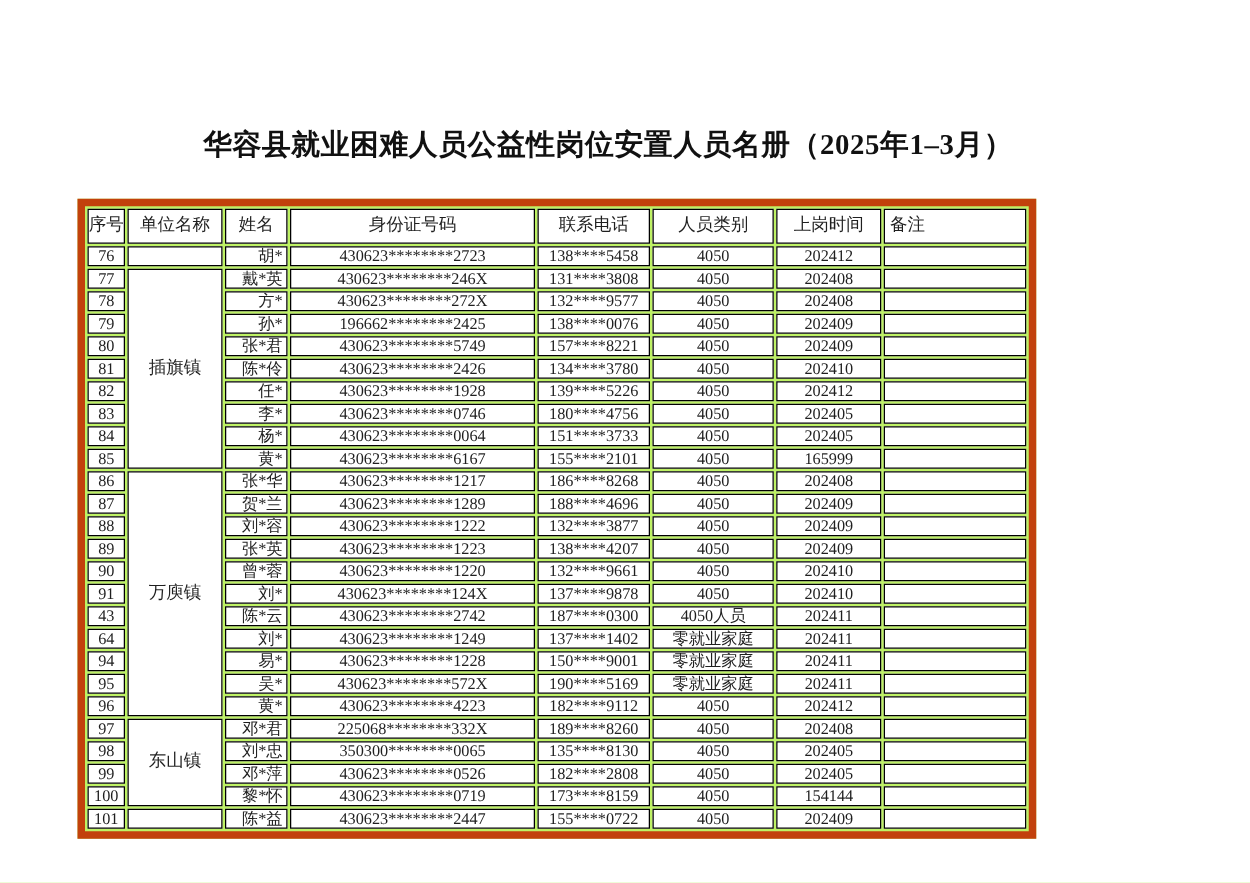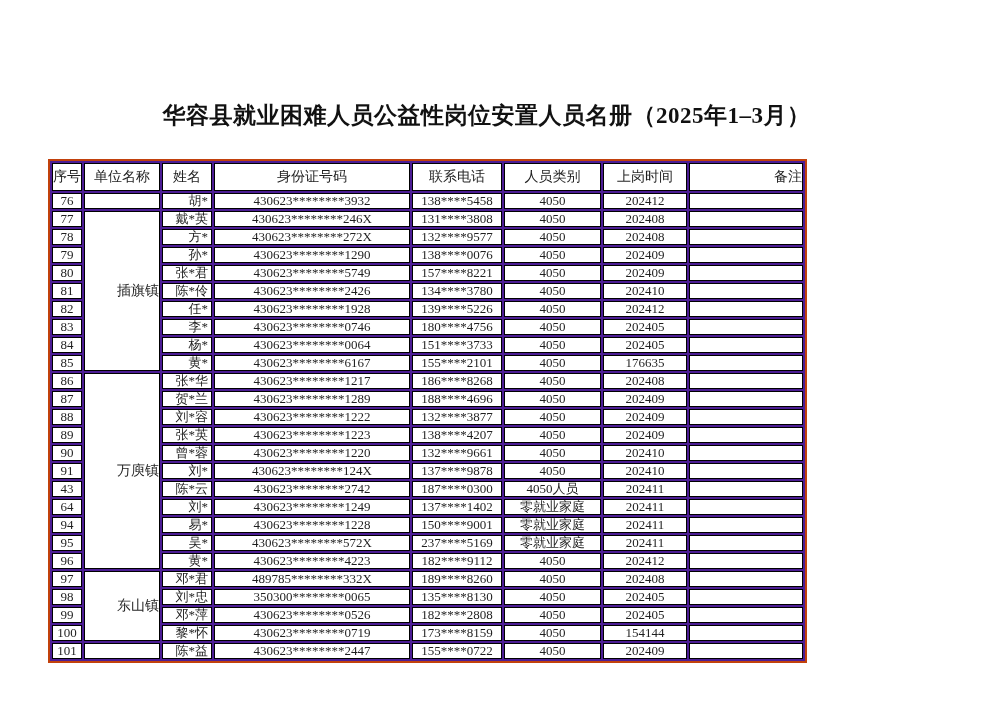--- a/index.html
+++ b/index.html
@@ -24,55 +24,55 @@
     font-family: Liberation Serif, serif;
     font-weight: bold;
     font-size: 23px;
     letter-spacing: 0.5px;
     color: #111111;
     white-space: nowrap;
     margin-left: 39px;
   }
   table.roster {
     position: absolute;
-    left: 48px;
+    left: 62px;
     top: 159px;
     border-collapse: separate;
     border-spacing: 2px;
-    border: 2px solid #c2410c;
+    border: 6px solid #c2410c;
     table-layout: fixed;
-    background: #4c1d95;
+    background: #bef264;
   }
   table.roster td {
     border: 1px solid #000000;
     padding: 0;
     height: 13px;
     font-size: 13px;
     line-height: 14px;
     text-align: center;
     vertical-align: middle;
     white-space: nowrap;
     overflow: hidden;
     color: #1f1f1f;
     background: #ffffff;
   }
   table.roster thead td {
     height: 26px;
     font-size: 14px;
   }
   table.roster td.h-note {
-    text-align: right;
+    text-align: left;
     padding-left: 4px;
   }
   table.roster td.c-name {
     text-align: right;
     padding-right: 3px;
   }
   table.roster td.c-unit {
-    text-align: right;
+    text-align: center;
     vertical-align: middle;
     font-size: 14px;
   }
 </style>
 </head>
 <body>
 
 <div class="doc-title">华容县就业困难人员公益性岗位安置人员名册（2025年1–3月）</div>
 
 <table class="roster">
@@ -96,21 +96,21 @@
         <td>人员类别</td>
         <td>上岗时间</td>
         <td class="h-note">备注</td>
       </tr>
   </thead>
   <tbody id="table-body">
       <tr>
         <td>76</td>
         <td class="c-unit" rowspan="1"></td>
         <td class="c-name">胡*</td>
-        <td>430623********3932</td>
+        <td>430623********2723</td>
         <td>138****5458</td>
         <td>4050</td>
         <td>202412</td>
         <td></td>
       </tr>
       <tr>
         <td>77</td>
         <td class="c-unit" rowspan="9">插旗镇</td>
         <td class="c-name">戴*英</td>
         <td>430623********246X</td>
@@ -124,21 +124,21 @@
         <td class="c-name">方*</td>
         <td>430623********272X</td>
         <td>132****9577</td>
         <td>4050</td>
         <td>202408</td>
         <td></td>
       </tr>
       <tr>
         <td>79</td>
         <td class="c-name">孙*</td>
-        <td>430623********1290</td>
+        <td>196662********2425</td>
         <td>138****0076</td>
         <td>4050</td>
         <td>202409</td>
         <td></td>
       </tr>
       <tr>
         <td>80</td>
         <td class="c-name">张*君</td>
         <td>430623********5749</td>
         <td>157****8221</td>
@@ -181,21 +181,21 @@
         <td>4050</td>
         <td>202405</td>
         <td></td>
       </tr>
       <tr>
         <td>85</td>
         <td class="c-name">黄*</td>
         <td>430623********6167</td>
         <td>155****2101</td>
         <td>4050</td>
-        <td>176635</td>
+        <td>165999</td>
         <td></td>
       </tr>
       <tr>
         <td>86</td>
         <td class="c-unit" rowspan="11">万庾镇</td>
         <td class="c-name">张*华</td>
         <td>430623********1217</td>
         <td>186****8268</td>
         <td>4050</td>
         <td>202408</td>
@@ -270,39 +270,39 @@
         <td>430623********1228</td>
         <td>150****9001</td>
         <td>零就业家庭</td>
         <td>202411</td>
         <td></td>
       </tr>
       <tr>
         <td>95</td>
         <td class="c-name">吴*</td>
         <td>430623********572X</td>
-        <td>237****5169</td>
+        <td>190****5169</td>
         <td>零就业家庭</td>
         <td>202411</td>
         <td></td>
       </tr>
       <tr>
         <td>96</td>
         <td class="c-name">黄*</td>
         <td>430623********4223</td>
         <td>182****9112</td>
         <td>4050</td>
         <td>202412</td>
         <td></td>
       </tr>
       <tr>
         <td>97</td>
         <td class="c-unit" rowspan="4">东山镇</td>
         <td class="c-name">邓*君</td>
-        <td>489785********332X</td>
+        <td>225068********332X</td>
         <td>189****8260</td>
         <td>4050</td>
         <td>202408</td>
         <td></td>
       </tr>
       <tr>
         <td>98</td>
         <td class="c-name">刘*忠</td>
         <td>350300********0065</td>
         <td>135****8130</td>

